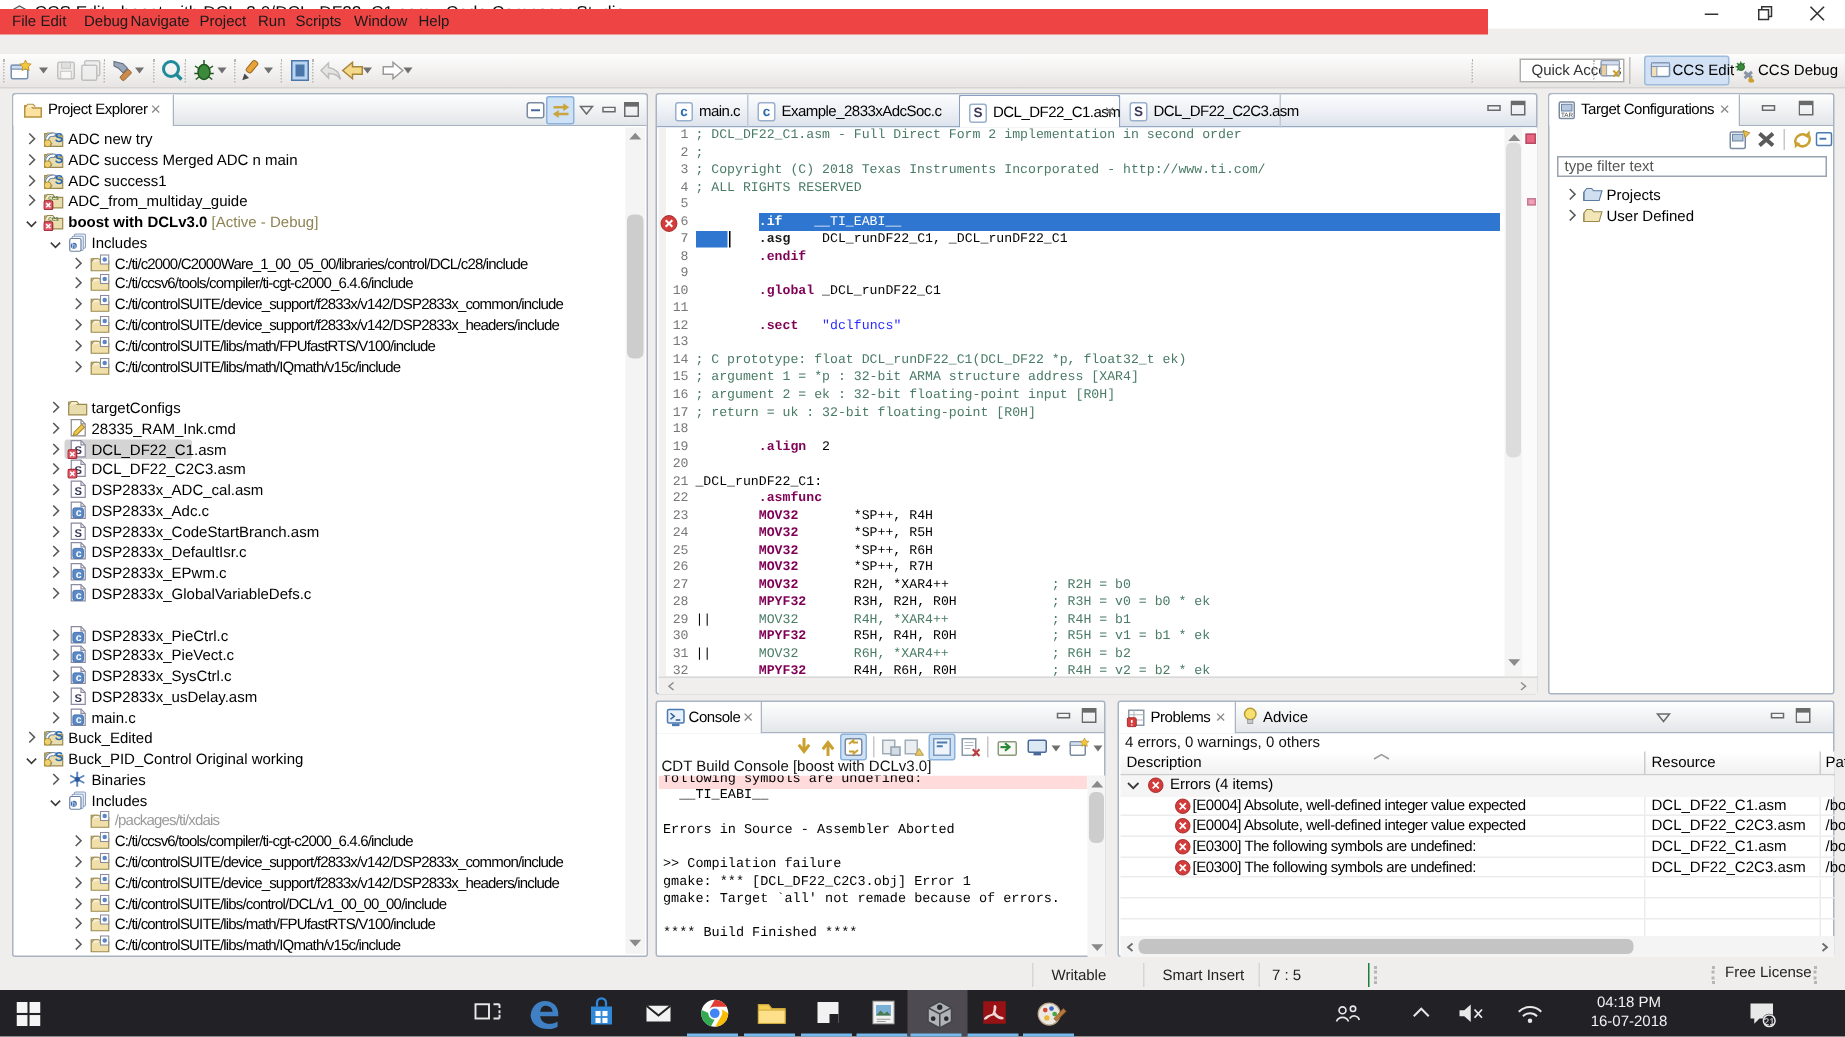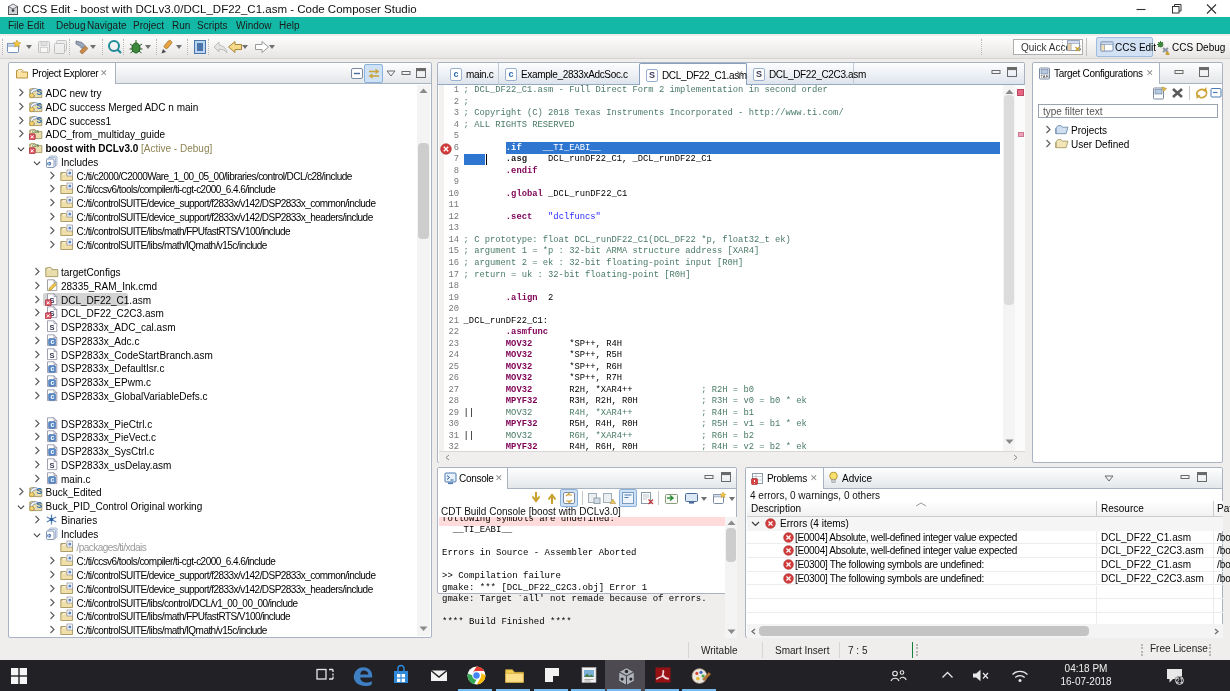--- a/index.html
+++ b/index.html
@@ -3,21 +3,21 @@
 *{margin:0;padding:0;box-sizing:border-box;}
 html,body{width:1230px;height:691px;overflow:hidden;}
 #root{position:absolute;top:0;left:0;width:1230px;height:691px;background:#efeeed;
  font-family:"Liberation Sans",sans-serif;font-size:10px;color:#000;}
 .abs{position:absolute;}
 
 #titlebar{position:absolute;top:0;left:0;width:1230px;height:19px;background:#ffffff;}
 #titlebar .ttl{position:absolute;left:23px;top:3px;font-size:11.5px;color:#111;}
 .wbtn{position:absolute;top:0;height:19px;width:34px;}
 
-#menubar{position:absolute;top:17px;left:0;width:1230px;height:17px;background:#14b8a6;font-size:10px;}
+#menubar{position:absolute;top:6px;left:0;width:992px;height:17px;background:#ef4444;font-size:10px;}
 #menubar span{position:absolute;top:3px;color:#1a1a1a;}
 
 #toolbar{position:absolute;top:36px;left:0;width:1230px;height:23px;
  background:linear-gradient(#fdfdfd,#efedec 70%,#e7e5e3);border-bottom:1px solid #d6d3d0;}
 .tsep{position:absolute;top:3px;width:1px;height:16px;border-left:1px dotted #b9b6b3;}
 .drop{position:absolute;top:9px;width:0;height:0;border-left:3px solid transparent;border-right:3px solid transparent;border-top:4px solid #707070;}
 
 .panel{position:absolute;background:#fff;border:1px solid #a9b3c2;border-radius:2px;}
 .vtabs{position:absolute;top:0;left:0;right:0;height:21px;
  background:linear-gradient(#fefefe,#eef0f2 60%,#e4e7ea);border-bottom:1px solid #a9b3c2;border-radius:2px 2px 0 0;}
@@ -941,21 +941,21 @@
    <span style="position:absolute;left:22px;top:0">
           <svg class="ticon" width="15" height="13" viewBox="0 0 15 13">
             <path d="M1 5 l2-2.6 h3.6 l1.3 1.6 h6 l-2 7 h-11z" fill="#f2e6b8" stroke="#9a8a4f" stroke-width="0.8"></path>
             <path d="M1 11 v-6" stroke="#9a8a4f" stroke-width="0.8"></path>
           </svg>
         </span>
    <span class="tx" style="left:38px">User Defined</span>
  </div>
 </div>
 
-<div class="panel" id="console" style="left:437px;top:467px;width:300px;height:127px;">
+<div class="panel" id="console" style="left:437px;top:467px;width:300px;height:171px;">
  <div class="vtabs" style="height:21px">
   <div class="vtab" style="left:0;width:70px">
    <svg class="abs" style="left:6px;top:4px" width="13" height="13" viewBox="0 0 13 13">
     <rect x="1" y="1" width="11" height="9" rx="1" fill="#e8f0fa" stroke="#4a7ab0"></rect>
     <path d="M3 3.5 l2.5 2 L3 7.5 M6.5 8 h3" stroke="#2a5a90" stroke-width="1" fill="none"></path>
     <rect x="4" y="10.5" width="5" height="1.6" fill="#4a7ab0"></rect>
    </svg>
    <span class="lbl" style="left:21px">Console</span>
    <span class="lbl vtab-x" style="left:57px;top:5px">✕</span>
   </div>

